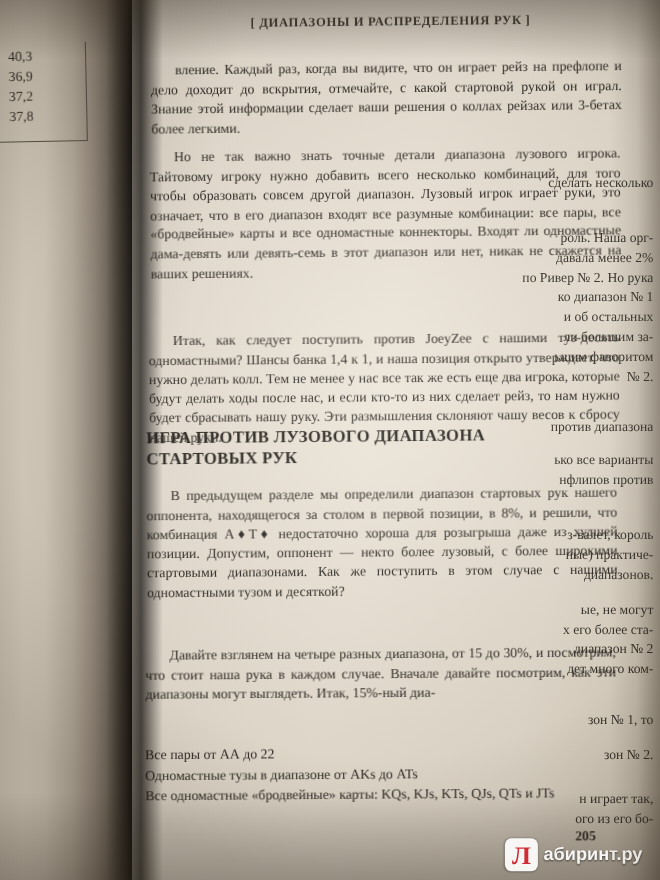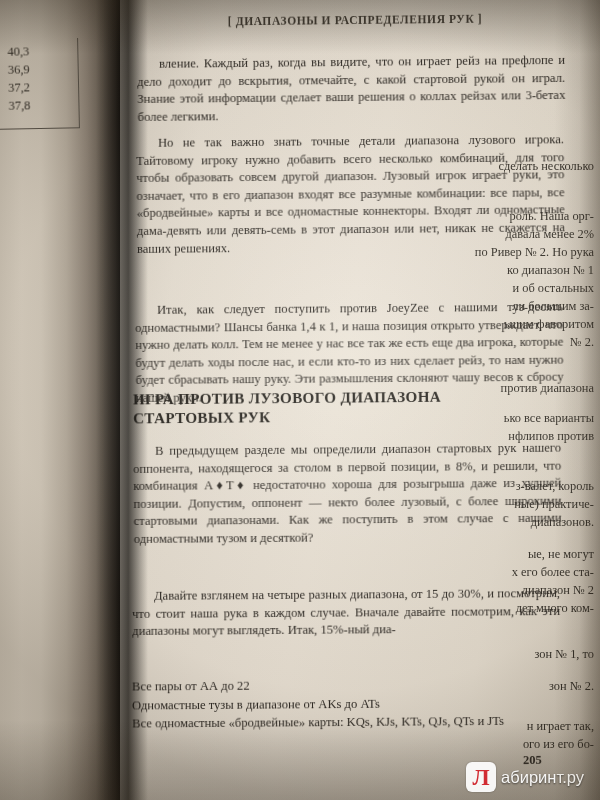--- a/index.html
+++ b/index.html
@@ -195,21 +195,21 @@
     font-family: "Liberation Serif", serif;
     font-size: 23px;
     font-weight: 700;
     line-height: 1;
     box-shadow: 0 0 2px rgba(0,0,0,0.35);
   }
   .wm-text {
     color: #ffffff;
     font-family: "Liberation Sans", sans-serif;
     font-size: 16.5px;
-    font-weight: 400;
+    font-weight: 700;
     text-shadow: 0 1px 2px rgba(0,0,0,0.65);
   }
   .wm-text .dot { color: #f4f2ee; }
 
   .blur-soft { filter: blur(0.28px); }
   .blur-more { filter: blur(0.6px); }
 </style>
 </head>
 <body>
 

